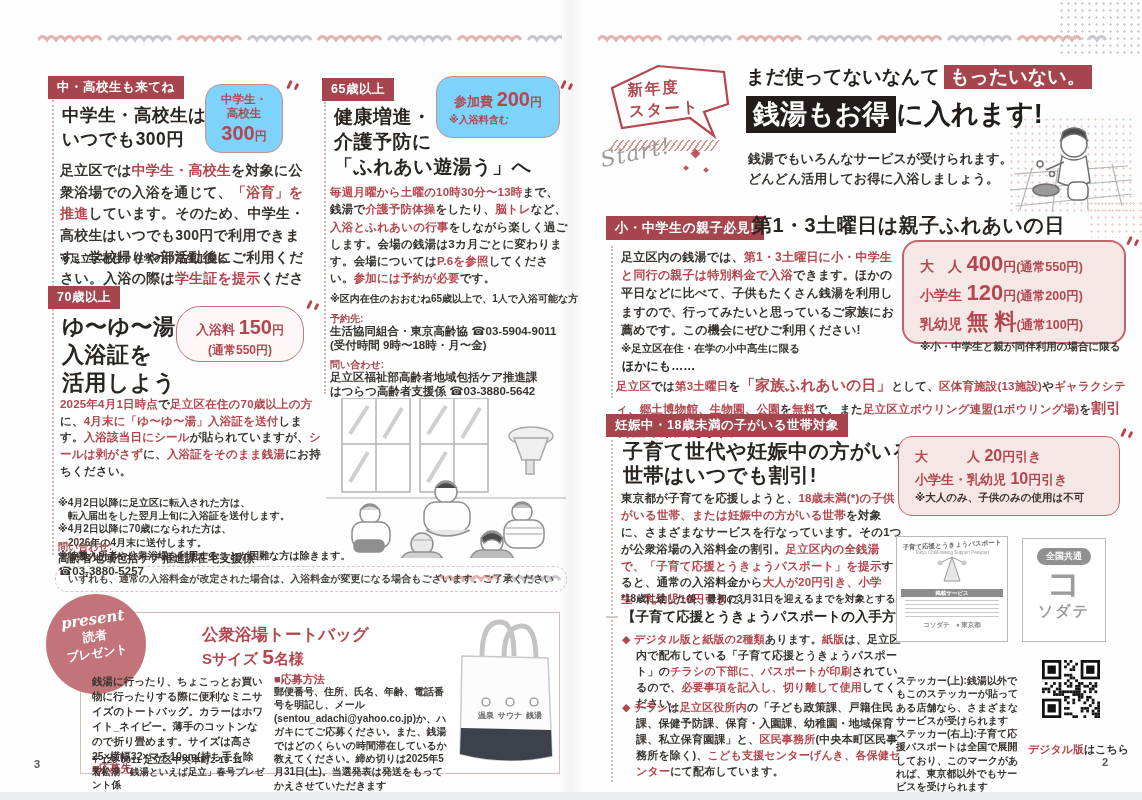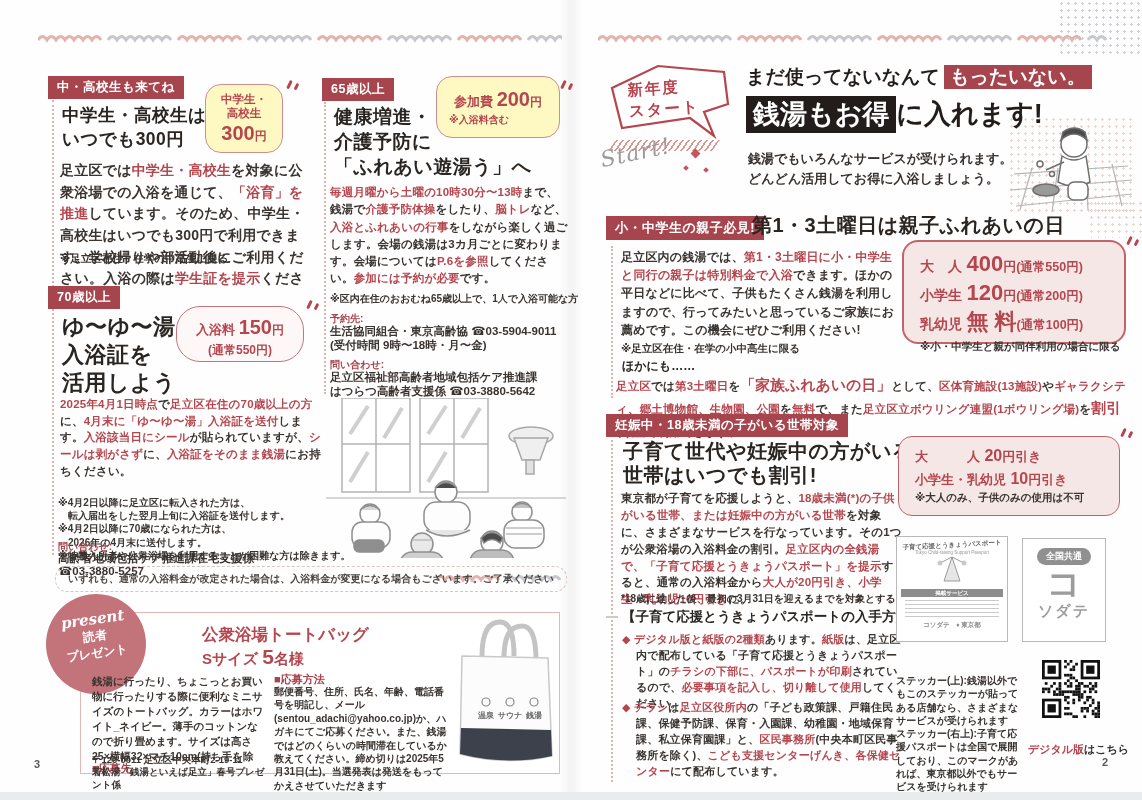--- a/index.html
+++ b/index.html
@@ -23,21 +23,21 @@
   
   .tag{position:absolute;background:#a6454d;color:#fff;font-size:12.5px;font-weight:700;
        padding:3px 9px;letter-spacing:.5px;white-space:nowrap;}
   .hd{position:absolute;font-weight:800;color:#2a2521;line-height:1.32;white-space:nowrap;letter-spacing:.5px;}
   .body-p{position:absolute;font-weight:600;color:#3a3431;letter-spacing:.2px;}
   .note{position:absolute;font-weight:600;color:#3a3431;}
   .mini{position:absolute;font-size:10px;font-weight:700;color:#a6454d;}
   .contact{position:absolute;font-weight:700;color:#3a3431;white-space:nowrap;}
   .s-r{color:#b5464e;}
   .s-rl{color:#b5464e;font-size:1.28em;font-weight:800;}
-  .badge{position:absolute;background:#fef9c3;border:1.5px solid #cf8d8b;border-radius:16px;
+  .badge{position:absolute;background:#7dd3fc;border:1.5px solid #cf8d8b;border-radius:16px;
          color:#b5464e;text-align:center;font-weight:800;}
   .badge-w{background:#fdf8f7;border:1.8px solid #c4757b;border-radius:24px;}
   .num{font-size:20px;}
   .pbox{position:absolute;background:#f5e7e5;border:2px solid #c3646c;border-radius:16px;color:#b5464e;}
   .prow{white-space:nowrap;font-weight:800;color:#b5464e;}
   .prl{font-size:14px;}.prp{font-size:22px;}.pru{font-size:13px;}.prn{font-size:12.5px;}
   .drl{font-size:13px;}.drp{font-size:16px;}.drs{font-size:13px;}
   .pnote{font-size:10.5px;font-weight:700;color:#3a3431;}
   .notice{position:absolute;border:1.5px dashed #d5c6c1;border-radius:12px;color:#4a4541;
           font-size:10px;font-weight:600;padding:5px 12px;white-space:nowrap;}

